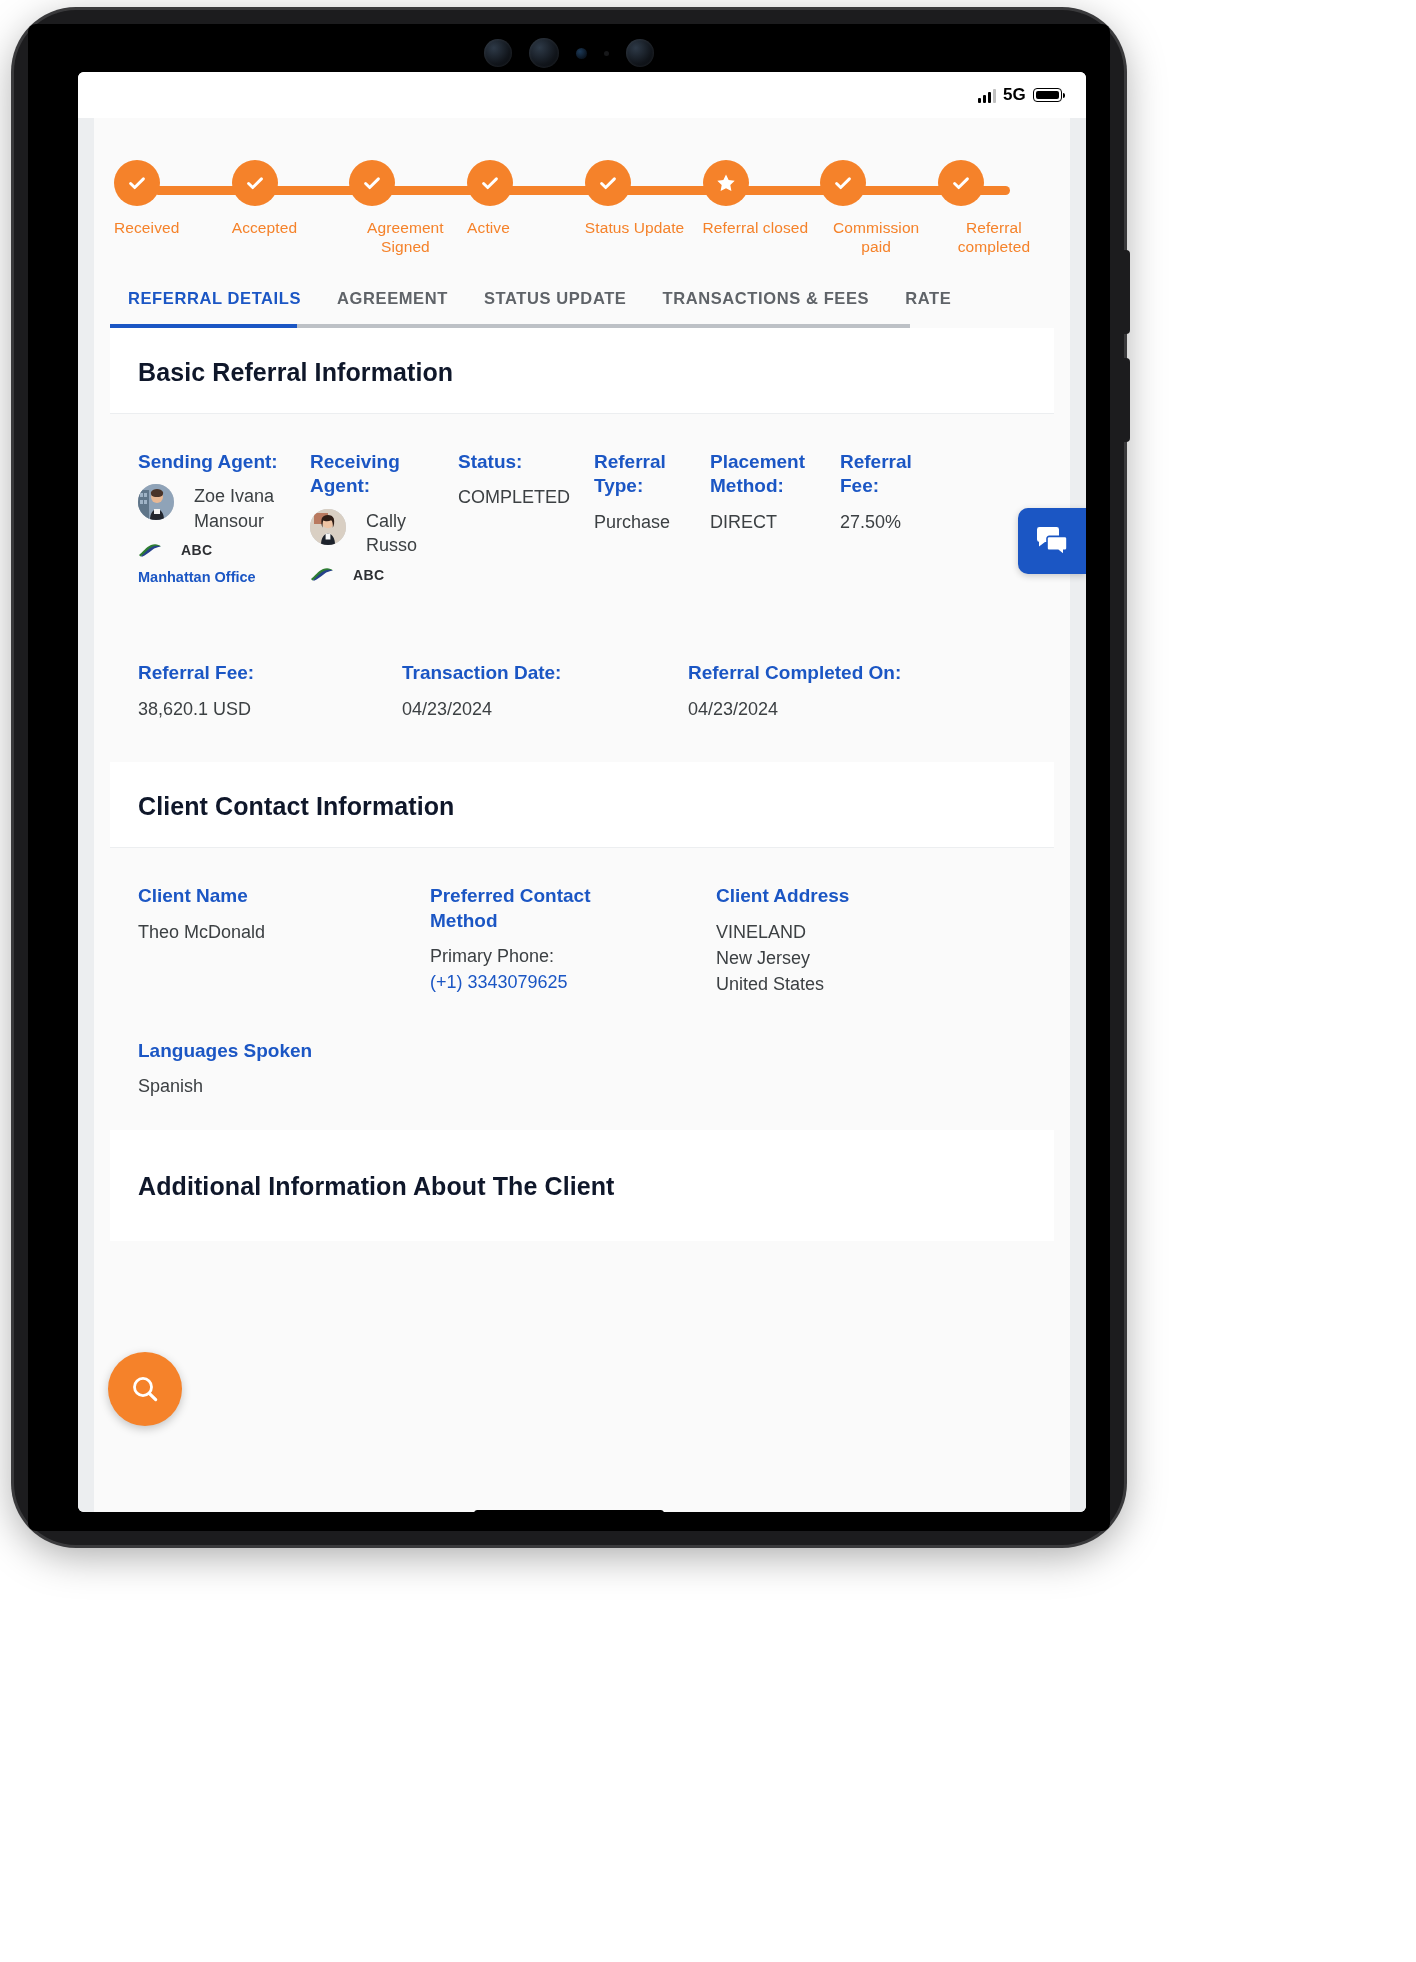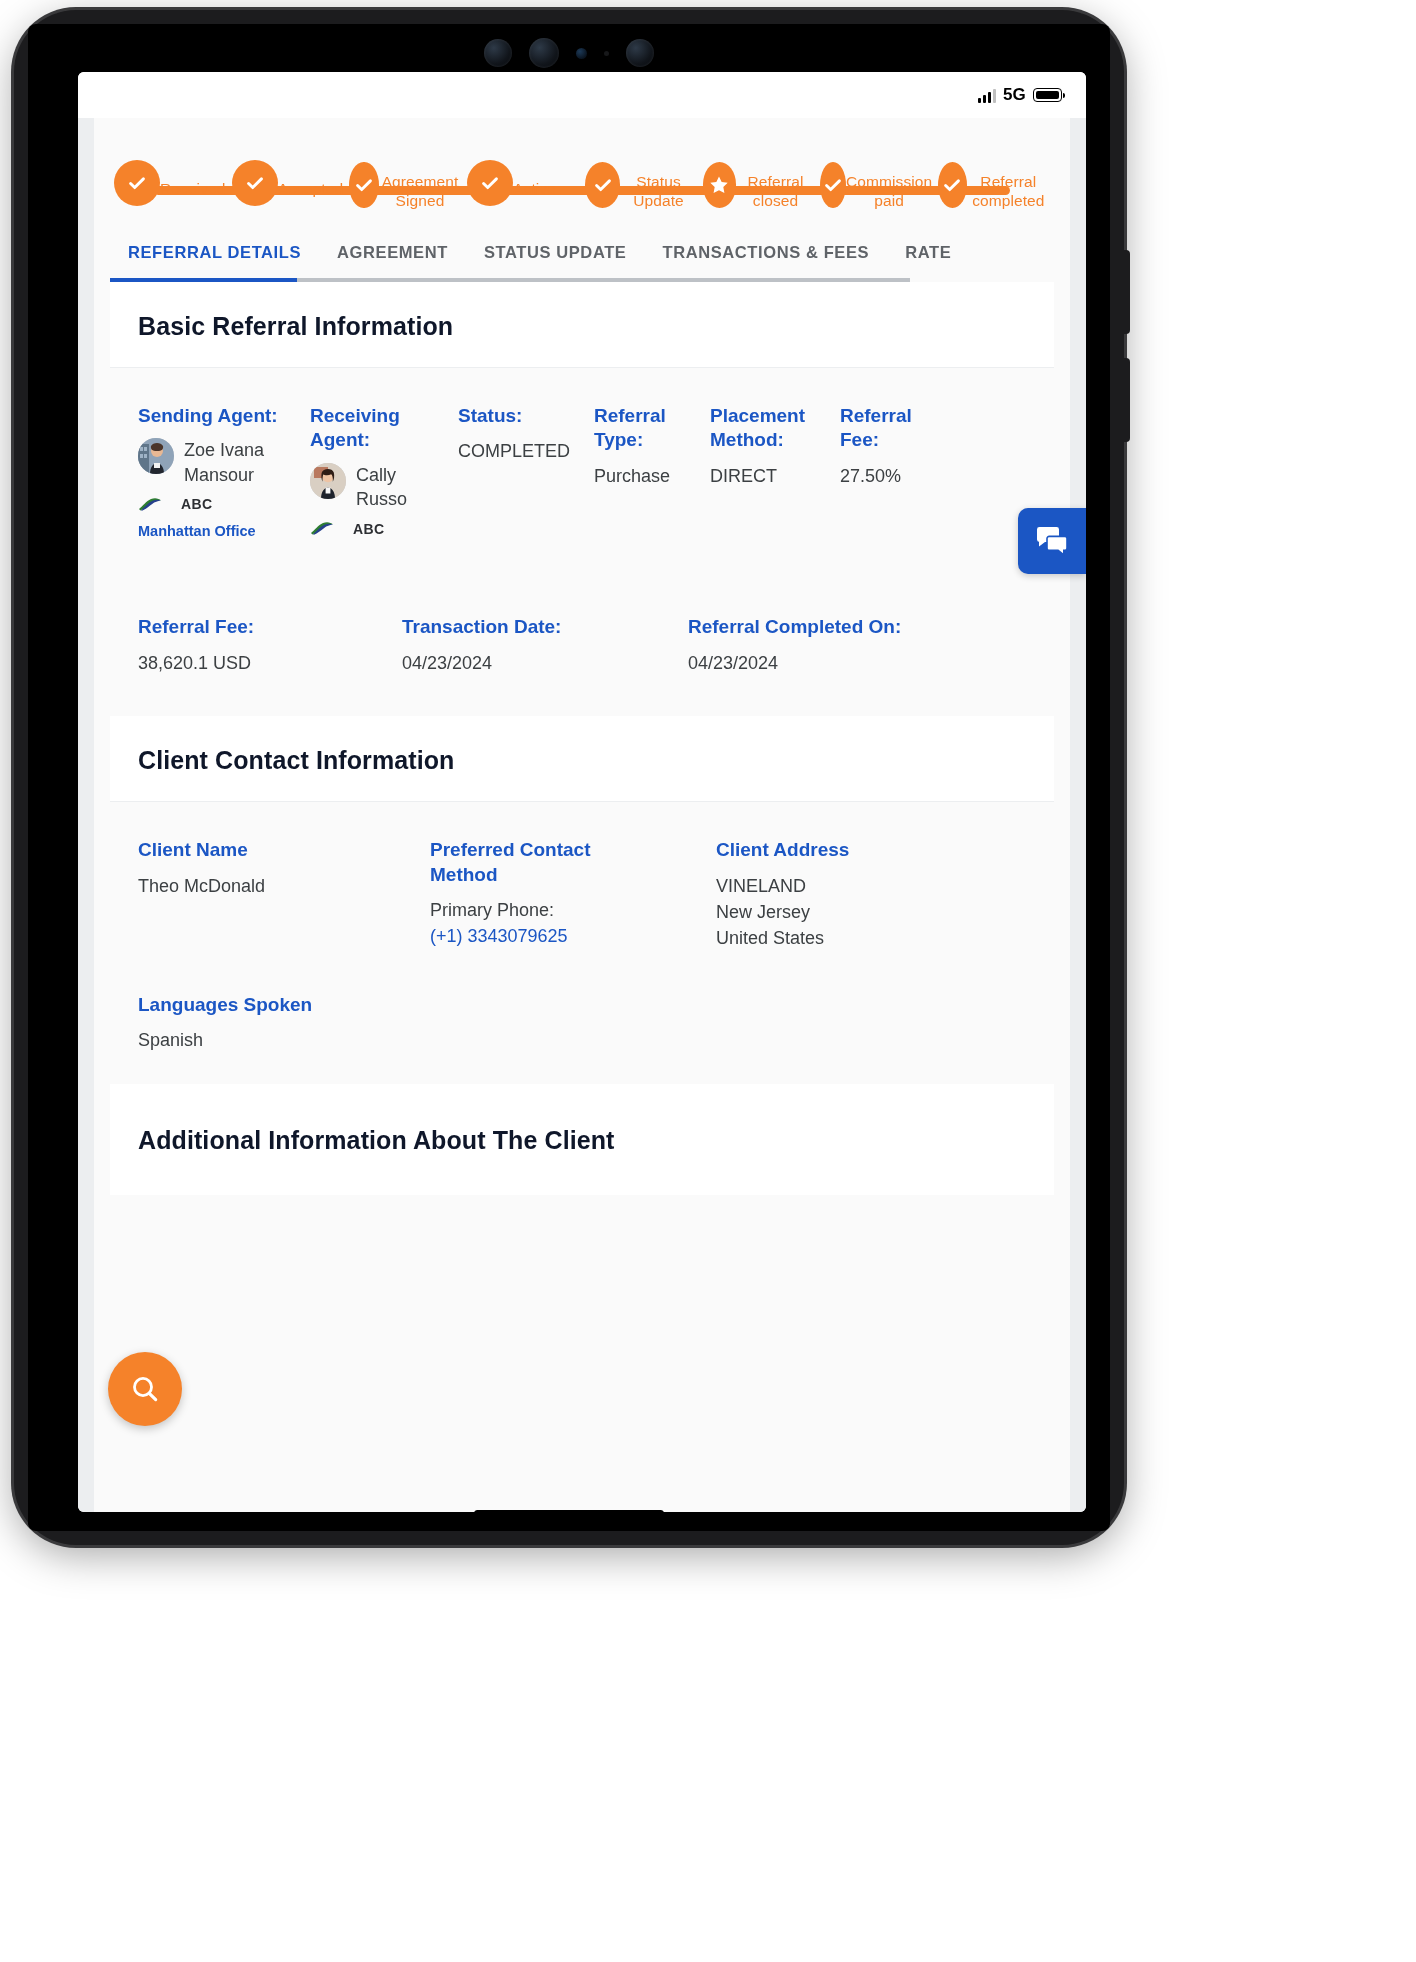--- a/index.html
+++ b/index.html
@@ -135,21 +135,22 @@
     height: 9px;
     background: #f5822a;
     border-radius: 5px;
     z-index: 0;
   }
   .step {
     position: relative;
     z-index: 2;
     width: 112px;
     display: flex;
-    align-items: center;
+    flex-direction: column;
+    align-items: flex-start;
   }
   .step-circle {
     width: 46px; height: 46px;
     border-radius: 50%;
     background: #f5822a;
     display: flex; align-items: center; justify-content: center;
     color: #fff;
   }
   .step-circle svg { display:block; }
   .step-label {
@@ -233,21 +234,21 @@
     margin-bottom: 10px;
   }
   .field-value {
     font-size: 18px;
     color: #3c4043;
     line-height: 1.45;
   }
   .field-value.link { color: #1b56c4; }
 
   
-  .agent-block { display: flex; align-items: flex-start; gap: 10px; }
+  .agent-block { display: flex; align-items: flex-start; gap: 20px; }
   .avatar {
     width: 36px; height: 36px; border-radius: 50%;
     flex: 0 0 36px;
     overflow: hidden;
     background: #c9ccd1;
     position: relative;
   }
   .avatar svg { display:block; width: 36px; height: 36px; }
   .agent-name {
     font-size: 18px;

